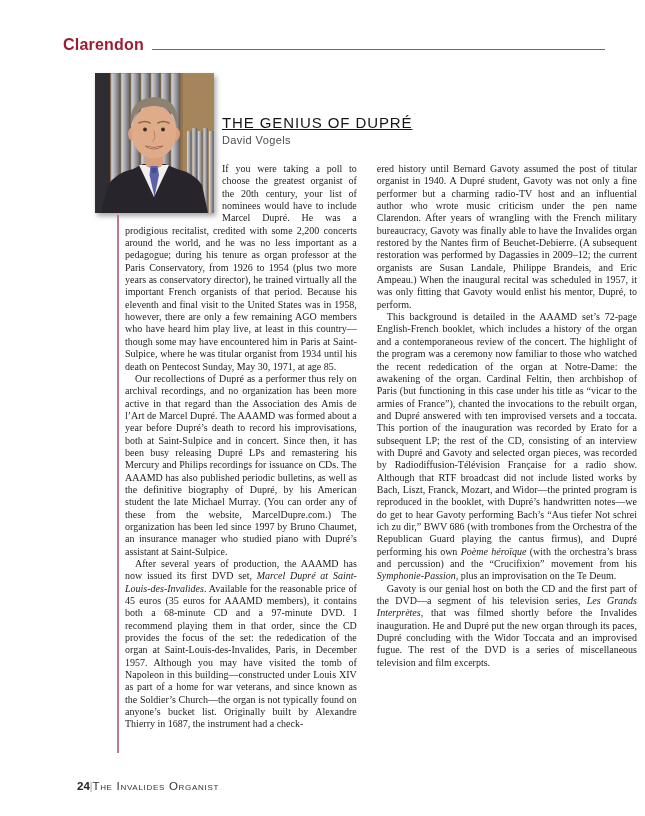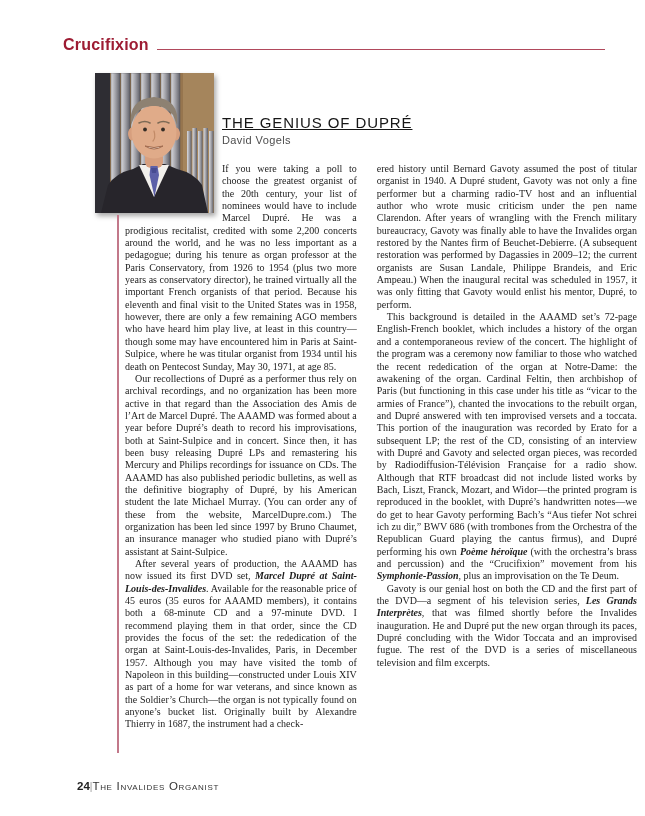--- a/index.html
+++ b/index.html
@@ -42,38 +42,38 @@
   .columns { position:absolute; left:125px; top:163px; width:512px; display:flex; gap:20px; }
   .col {
     text-align:justify; font-size:10px; line-height:12.35px; color:var(--text);
     font-family:"Liberation Serif", serif;
   }
   .col.left { width:237px; }
   .col.right { width:266px; }
   .photo-spacer { float:left; width:97px; height:52px; }
   .para { margin:0; }
   .para.indent { text-indent:10px; }
-  .it { font-style:italic;font-weight:bold; }
+  .it { font-style:italic; }
 
   
   .pagefooter {
     position:absolute; left:77px; top:780px; display:flex; align-items:baseline; 
     font-family:"Liberation Sans", sans-serif; color:#222;
   }
   .pageno { font-weight:700; font-size:11.5px; }
   .sep { color:#9a9a9a; font-size:10px; }
   .pub { font-variant:small-caps; letter-spacing:0.7px; font-size:11.5px; color:#333; }
 </style>
 </head>
 <body>
 
 <div class="page">
 
   <header class="dept">
-    <span class="dept-label">Crucifixion</span>
+    <span class="dept-label">Clarendon</span>
     <span class="dept-rule"></span>
   </header>
 
   <figure class="photo">
     <svg viewBox="0 0 119 140" xmlns="http://www.w3.org/2000/svg">
       <defs>
         <linearGradient id="pg" x1="0" y1="0" x2="1" y2="0">
           <stop offset="0" stop-color="#dadade"></stop>
           <stop offset="0.45" stop-color="#a7a7ad"></stop>
           <stop offset="1" stop-color="#5f5f67"></stop>

